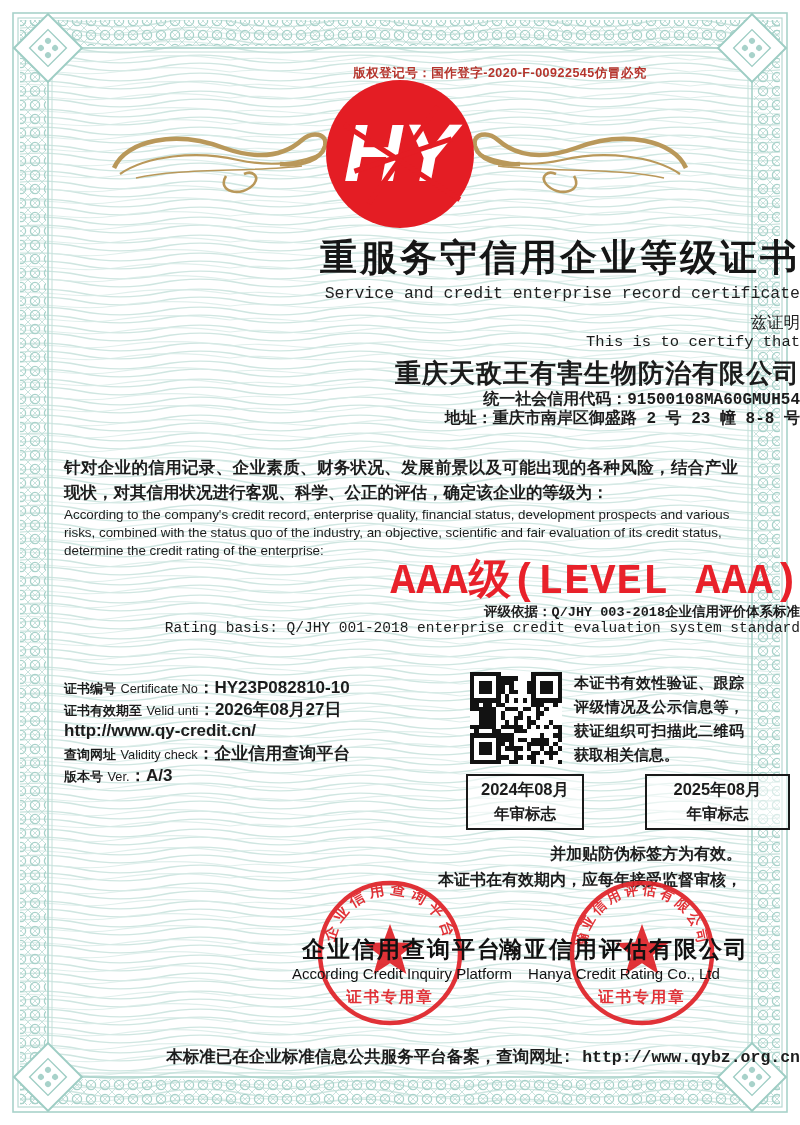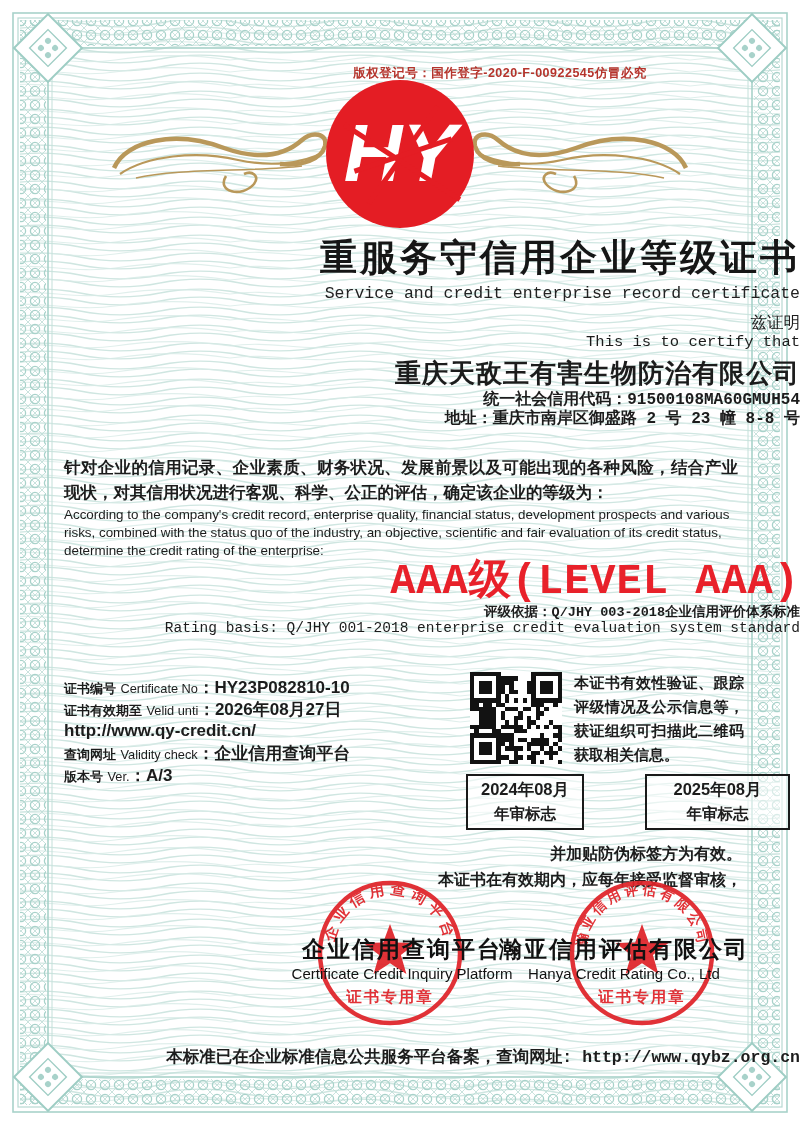--- a/index.html
+++ b/index.html
@@ -491,17 +491,17 @@
     </defs>
   <circle cx="75" cy="75" r="70" fill="none" stroke="#df2127" stroke-width="4.5"></circle>
   <text font-size="13.5" font-weight="700" fill="#df2127" letter-spacing="3.5" font-family="Liberation Sans, sans-serif">
     <textPath href="#ringR" startOffset="50%" text-anchor="middle">瀚亚信用评估有限公司</textPath>
   </text>
   <path fill="#df2127" d="M75,46 L81.8,64.4 L101.4,65.1 L85.9,77.1 L91.4,95.9 L75,85.2 L58.6,95.9 L64.1,77.1 L48.6,65.1 L68.2,64.4 Z"></path>
   <text x="75" y="124" text-anchor="middle" font-size="15.5" font-weight="700" fill="#df2127" letter-spacing="2" font-family="Liberation Sans, sans-serif">证书专用章</text>
 </svg>
 
 <div class="abs org-zh ol">企业信用查询平台</div>
-<div class="abs org-en ol">Certificate Credit Inquiry Platform</div>
+<div class="abs org-en ol">According Credit Inquiry Platform</div>
 <div class="abs org-zh or">瀚亚信用评估有限公司</div>
 <div class="abs org-en or">Hanya Credit Rating Co., Ltd</div>
 
 <div class="abs ctr footer-line">本标准已在企业标准信息公共服务平台备案，查询网址: http://www.qybz.org.cn</div>
 
 </body></html>

